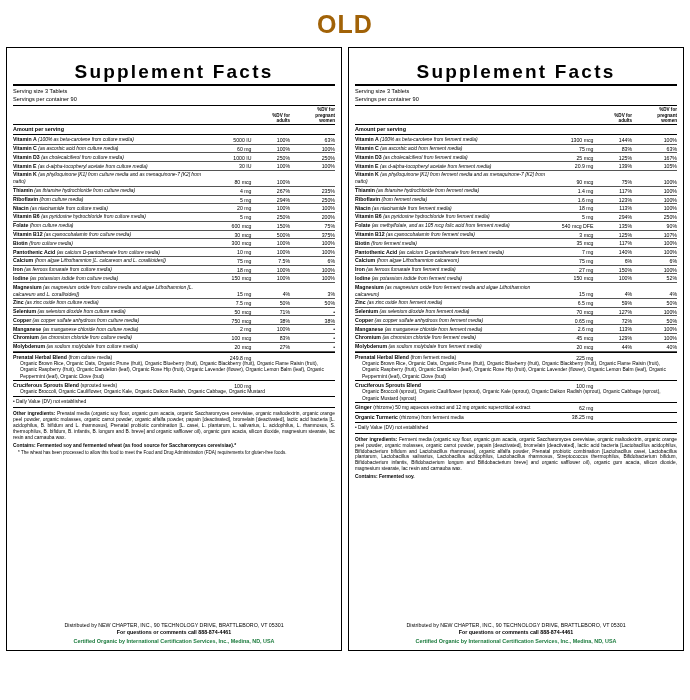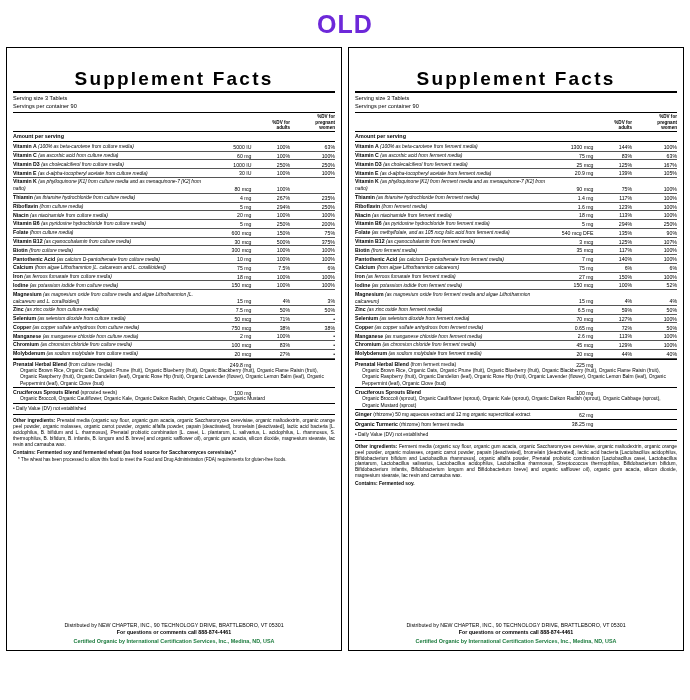--- a/index.html
+++ b/index.html
@@ -21,21 +21,21 @@
     width: 690px;
     display: flex;
     padding-top: 10px;
   }
   .headers > div {
     flex: 1;
     text-align: center;
     font-size: 25px;
     font-weight: bold;
     letter-spacing: 1px;
-    color: #6d28d9;
+    color: #a16207;
   }
   .panels {
     width: 690px;
     display: flex;
     justify-content: space-between;
     padding: 8px 6px 0 6px;
   }
   .panel {
     width: 336px;
     border: 1px solid #000;
@@ -44,21 +44,21 @@
     font-size: 5.2px;
     line-height: 1.22;
     color: #000;
   }
   .sf-title {
     text-align: center;
     font-size: 19px;
     font-weight: bold;
     letter-spacing: 2.2px;
     line-height: 1;
-    margin: 16px 0 2px 0;
+    margin: 9px 0 2px 0;
   }
   .rule-heavy { border-bottom: 2.5px solid #000; margin: 1px 0; }
   .rule-med { border-bottom: 1.4px solid #000; margin: 1px 0; }
   .rule-thin { border-bottom: 0.6px solid #000; margin: 0.5px 0; }
   .serving {
     font-size: 5.6px;
     line-height: 1.35;
     padding: 1px 0 1px 0;
   }
   table.facts {

